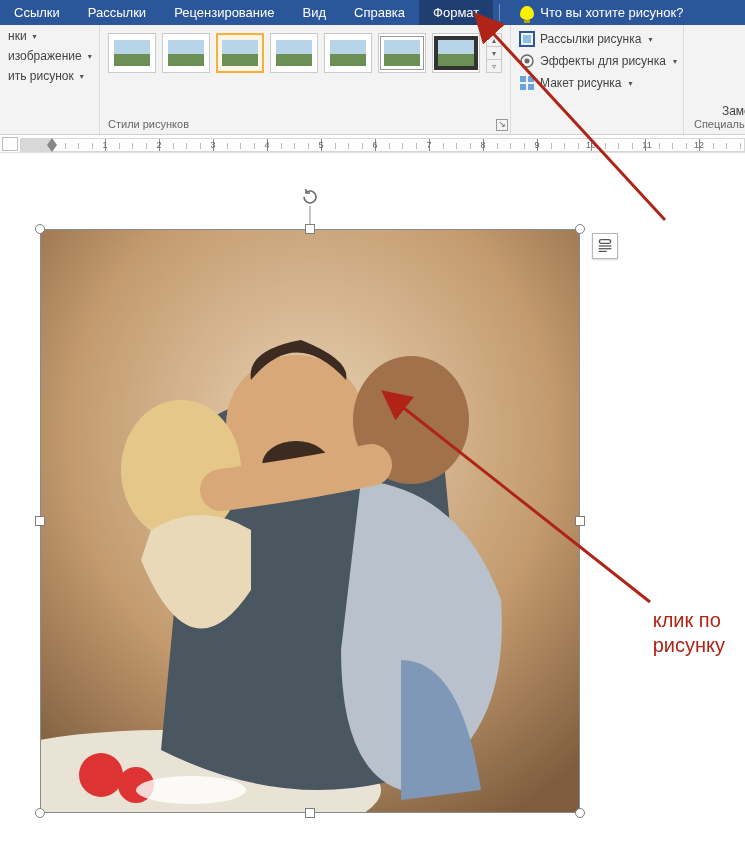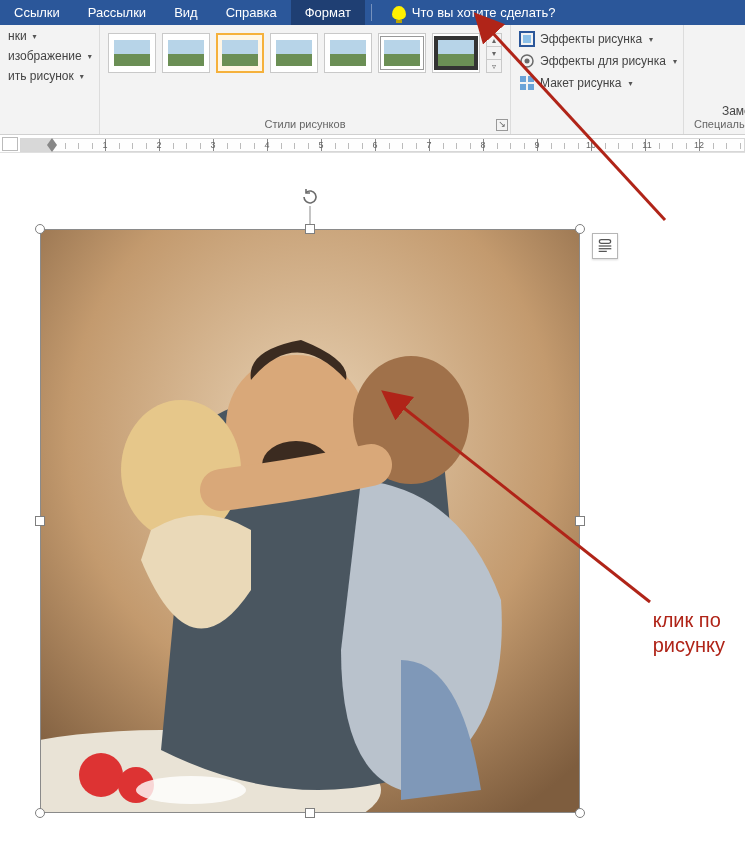--- a/index.html
+++ b/index.html
@@ -53,21 +53,21 @@
   .group {
     border-right: 1px solid #dcdcdc;
     padding: 4px 8px 2px 8px;
     display: flex;
     flex-direction: column;
     justify-content: space-between;
   }
   .group-label {
     font-size: 11px;
     color: #666;
-    text-align: center;
+    text-align: left;
     padding-bottom: 2px;
   }
   .group-launcher {
     position: absolute;
     bottom: 3px;
     right: 2px;
     width: 12px; height: 12px;
     border: 1px solid #999;
     font-size: 9px;
     line-height: 9px;
@@ -231,27 +231,28 @@
   }
   .arrow-svg { position:absolute; pointer-events:none; }
 
 </style>
 </head>
 <body>
 
 <div class="tabbar">
   <div class="tab">Ссылки</div>
   <div class="tab">Рассылки</div>
+  <div class="tab">Рецензирование</div>
   <div class="tab">Вид</div>
   <div class="tab">Справка</div>
   <div class="tab active">Формат</div>
   <div class="tab-sep"></div>
   <div class="tab">
     <span class="tell-me-bulb"></span>
-    <span>Что вы хотите сделать?</span>
+    <span>Что вы хотите рисунок?</span>
   </div>
 </div>
 
 <div class="ribbon">
 
   <div class="group adjust-group">
     <div class="adjust-stack">
       <div class="adjust-item">
         <span>нки</span>
         <span class="dd-caret">▾</span>
@@ -303,21 +304,21 @@
 
   <div class="group opts-group">
     <div class="opts-stack">
       <div class="opts-item">
         <span class="icon-box">
           <svg viewBox="0 0 16 16" width="16" height="16">
               <rect x="1" y="1" width="14" height="14" fill="none" stroke="#2b579a" stroke-width="2"></rect>
               <rect x="4" y="4" width="8" height="8" fill="#8cc0e8"></rect>
             </svg>
         </span>
-        <span>Эффекты рисунка</span>
+        <span>Рассылки рисунка</span>
         <span class="dd-caret">▾</span>
       </div>
       <div class="opts-item">
         <span class="icon-box">
           <svg viewBox="0 0 16 16" width="16" height="16">
               <circle cx="8" cy="8" r="6" fill="none" stroke="#6a6a6a" stroke-width="1.5"></circle>
               <circle cx="8" cy="8" r="2.5" fill="#6a6a6a"></circle>
             </svg>
         </span>
         <span>Эффекты для рисунка</span>

